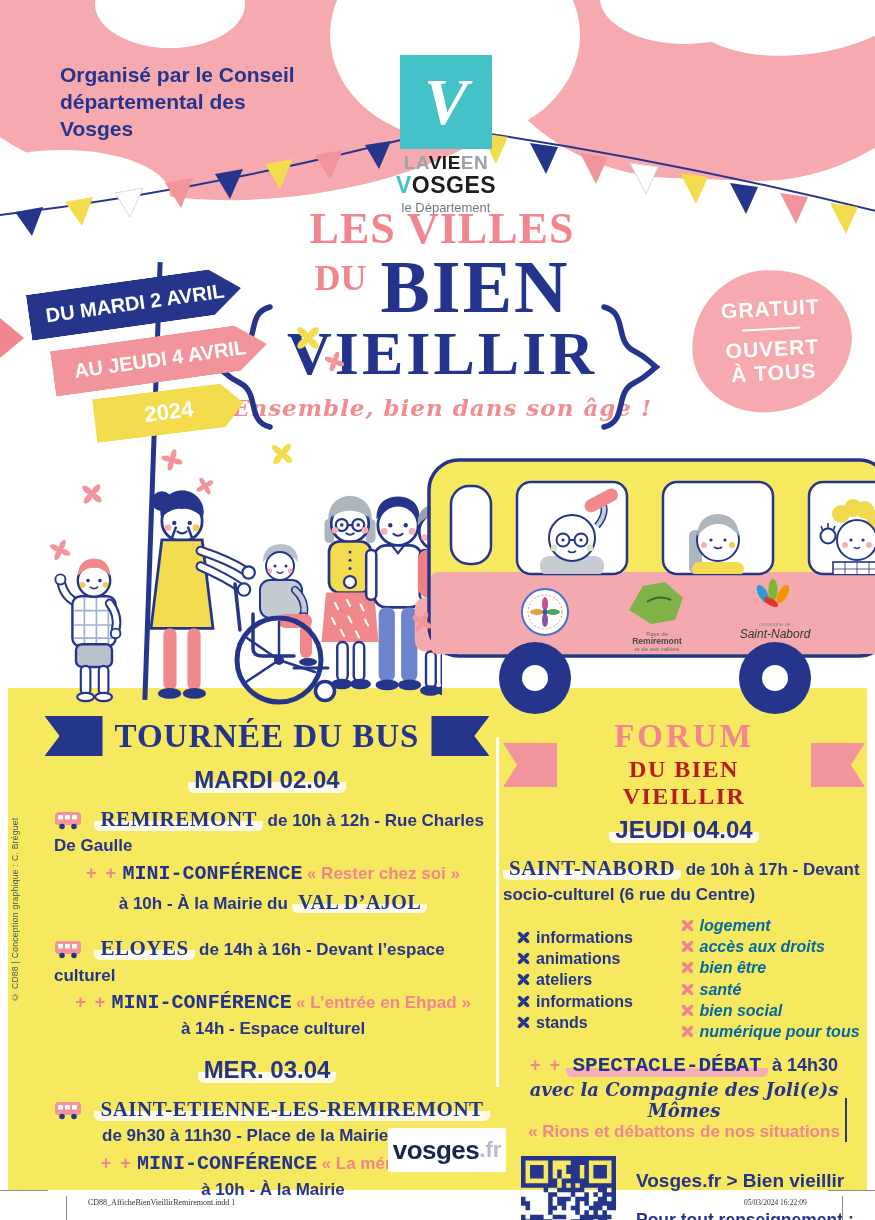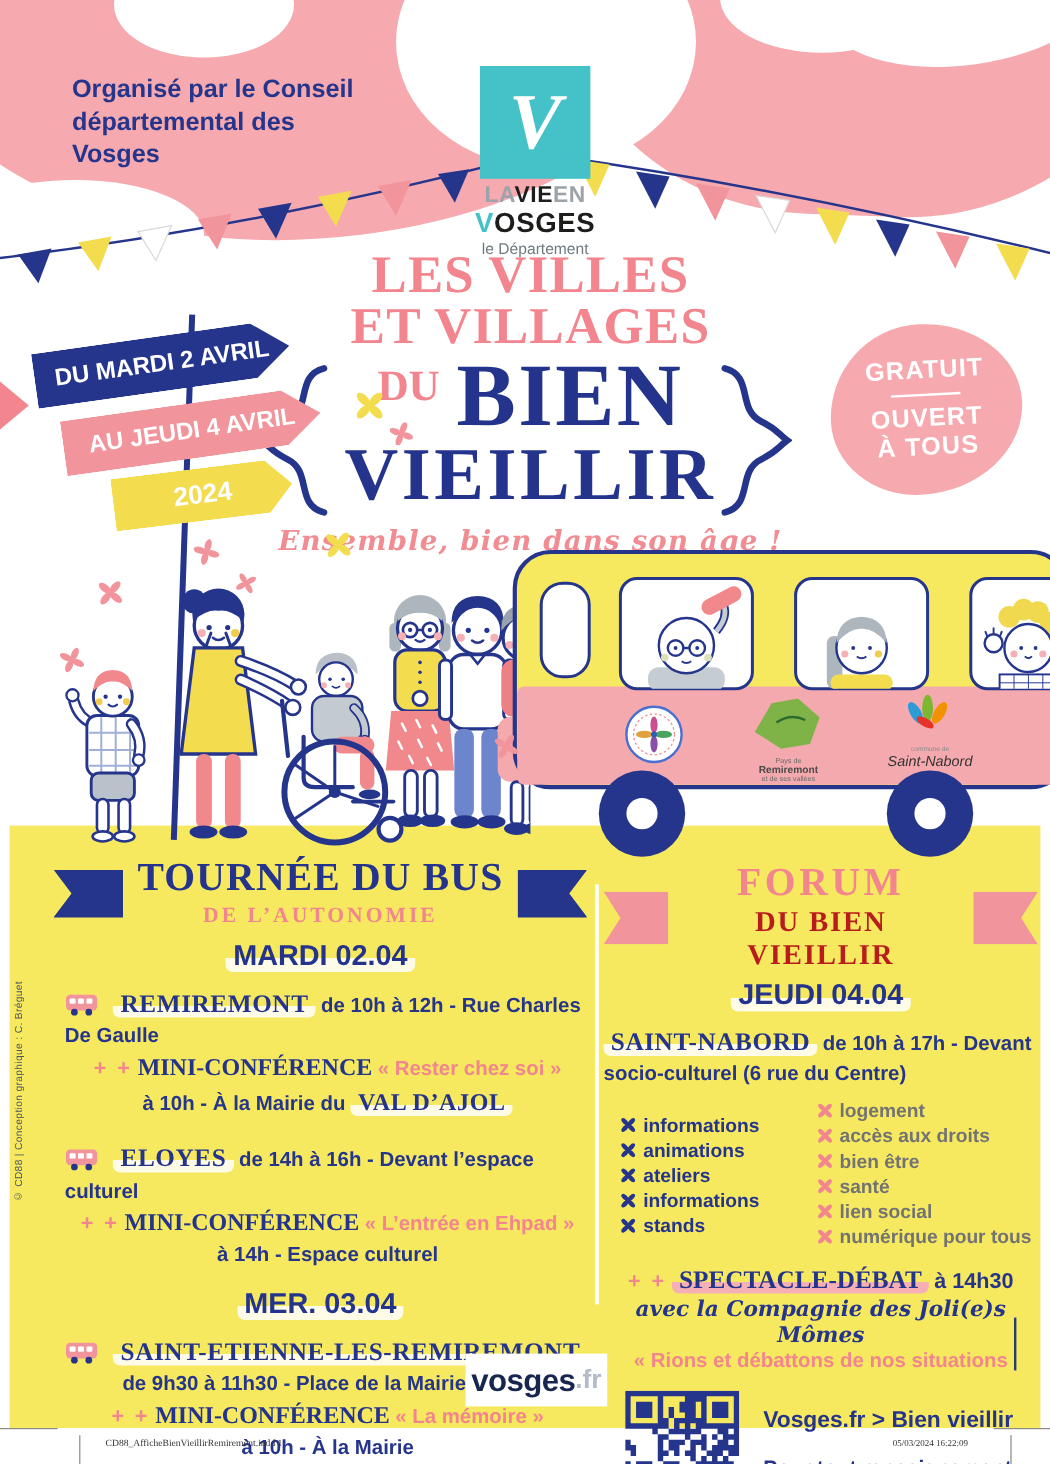--- a/index.html
+++ b/index.html
@@ -66,31 +66,31 @@
   .head-t2{font-size:18px;letter-spacing:2.5px;color:#F2858D;margin-top:3px;}
   .head-t2.navy{color:#b91c1c;font-size:24px;letter-spacing:1.5px;}
   .day{margin-top:10px;font-size:24px;font-weight:bold;color:#24348C;}
   .hl{background:linear-gradient(180deg,rgba(255,255,255,0) 58%,rgba(255,255,255,.85) 58%);border-radius:6px;padding:0 6px;}
   .hl-pink{background:linear-gradient(180deg,rgba(255,255,255,0) 60%,#F6AFB4 60%);border-radius:6px;padding:0 6px;}
   .ev{margin-top:10px;}
   .ev-l{text-align:left;padding-left:12px;}
   .city{font-family:"Liberation Serif","DejaVu Serif",serif;font-weight:bold;font-size:21px;color:#24348C;letter-spacing:.5px;}
   .det{font-size:17px;font-weight:600;color:#26358C;}
   .plus{color:#F2858D;font-weight:800;font-size:18px;letter-spacing:2px;}
-  .conf{font-family:Liberation Serif, serif;font-weight:bold;font-size:20px;color:#24348C;}
+  .conf{font-family:Liberation Mono, monospace;font-weight:bold;font-size:20px;color:#24348C;}
   .quote{color:#F2858D;font-weight:bold;font-size:17px;}
   .ln{line-height:1.45;}
   .busico{width:30px;height:20px;vertical-align:-4px;margin-right:6px;}
   .indent{padding-left:48px;}
   
   .venue{text-align:left;margin-top:10px;line-height:1.4;}
   .lists{display:flex;margin-top:8px;text-align:left;}
   .lists ul{list-style:none;margin:0;padding:0;font-size:16px;font-weight:bold;line-height:1.32;}
   .list-blue{width:47%;padding-left:14px!important;color:#24348C;margin-top:12px!important;}
-  .list-pink{width:53%;color:#737373;}
+  .list-pink{width:53%;color:#0369a1;font-style:italic;}
   .flower{width:13px;height:13px;vertical-align:-1px;margin-right:6px;}
   .spect{margin-top:12px;}
   .spect .by{font-family:"DejaVu Serif","Liberation Serif",serif;font-style:italic;font-weight:bold;font-size:18px;margin-top:2px;}
   .spect .q{color:#F2858D;font-weight:bold;font-size:17px;line-height:1.25;}
   .info-row{display:flex;margin-top:14px;text-align:left;padding-left:18px;}
   .info-tx{margin-left:20px;}
   .info-link{font-weight:bold;font-size:19px;margin-top:14px;color:#24348C;}
   .info-lab{font-weight:600;font-size:17.5px;margin-top:18px;}
   
   .vosges-box{left:388px;top:1128px;width:118px;height:44px;background:#fff;display:flex;align-items:center;justify-content:center;}
@@ -161,21 +161,20 @@
     <div class="logo-square">
         <span>V</span>
       </div>
     <div class="logo-l1"><span class="gy">LA</span><span>VIE</span><span class="gy">EN</span></div>
     <div class="logo-l2"><span class="tl">V</span><span>OSGES</span></div>
     <div class="logo-l3">le Département</div>
   </div>
 
   <div class="abs title-wrap">
     <div class="t-serif title-l1">LES VILLES</div>
-    <div class="t-serif title-l2">ET VILLAGES</div>
     <div class="title-row">
       <span class="t-serif title-du">DU</span>
       <span class="t-serif title-bien">BIEN</span>
     </div>
     <div class="t-serif title-l4">VIEILLIR</div>
     <div class="tagline">Ensemble, bien dans son âge !</div>
   </div>
   <svg class="abs flo" style="left:295px;top:325px;" width="26" height="26" viewBox="-10 -10 20 20">
       <use href="#f4" fill="#F3DC4E" transform="rotate(45)"></use>
     </svg>
@@ -455,21 +454,20 @@
       <use href="#f4" fill="#F2949B" transform="rotate(30)"></use>
     </svg>
 
   <div class="abs divider"></div>
 
   <div class="col col-left">
     <div class="col-head">
       <div class="flagL navy-bg"></div>
       <div>
         <div class="t-serif head-t1">TOURNÉE DU BUS</div>
-        <div class="t-serif head-t2">DE L’AUTONOMIE</div>
       </div>
       <div class="flagR navy-bg"></div>
     </div>
     <div class="day"><span class="hl">MARDI 02.04</span></div>
 
     <div class="ev ev-l ln">
       <svg class="busico" viewBox="0 0 30 20">
           <rect x="1" y="2" width="26" height="13" rx="3.5" fill="#F2949B"></rect>
           <rect x="4" y="5" width="5" height="4.5" rx="1" fill="#fff"></rect>
           <rect x="11" y="5" width="5" height="4.5" rx="1" fill="#fff"></rect>
@@ -579,21 +577,21 @@
               <use href="#f4" fill="#F2858D" transform="rotate(45)"></use>
             </svg><span>accès aux droits</span></li>
         <li><svg class="flower" viewBox="-9.5 -9.5 19 19">
               <use href="#f4" fill="#F2858D" transform="rotate(45)"></use>
             </svg><span>bien être</span></li>
         <li><svg class="flower" viewBox="-9.5 -9.5 19 19">
               <use href="#f4" fill="#F2858D" transform="rotate(45)"></use>
             </svg><span>santé</span></li>
         <li><svg class="flower" viewBox="-9.5 -9.5 19 19">
               <use href="#f4" fill="#F2858D" transform="rotate(45)"></use>
-            </svg><span>lien social</span></li>
+            </svg><span>bien social</span></li>
         <li><svg class="flower" viewBox="-9.5 -9.5 19 19">
               <use href="#f4" fill="#F2858D" transform="rotate(45)"></use>
             </svg><span>numérique pour tous</span></li>
       </ul>
     </div>
 
     <div class="spect">
       <div>
         <span class="plus">+ +</span>
         <span class="conf hl-pink" style="font-size:21px;">SPECTACLE-DÉBAT</span>

